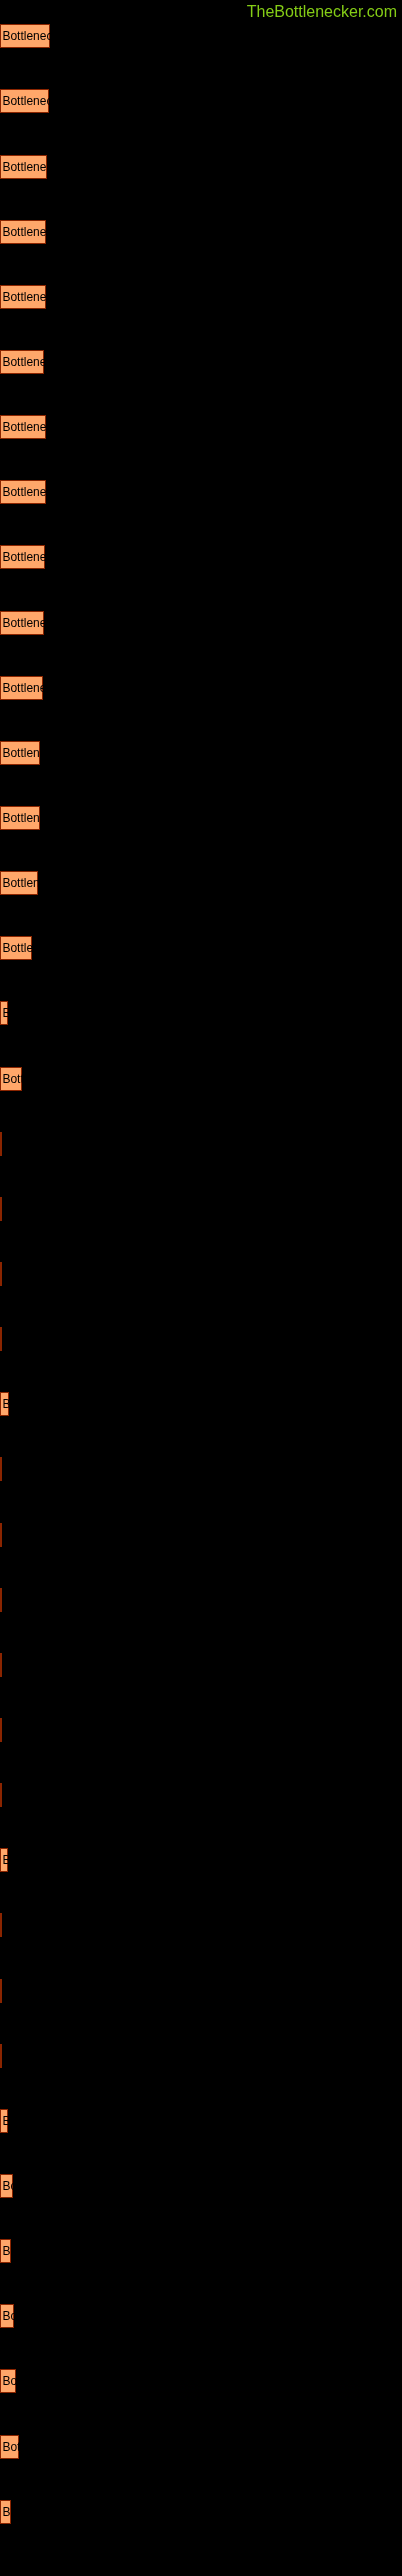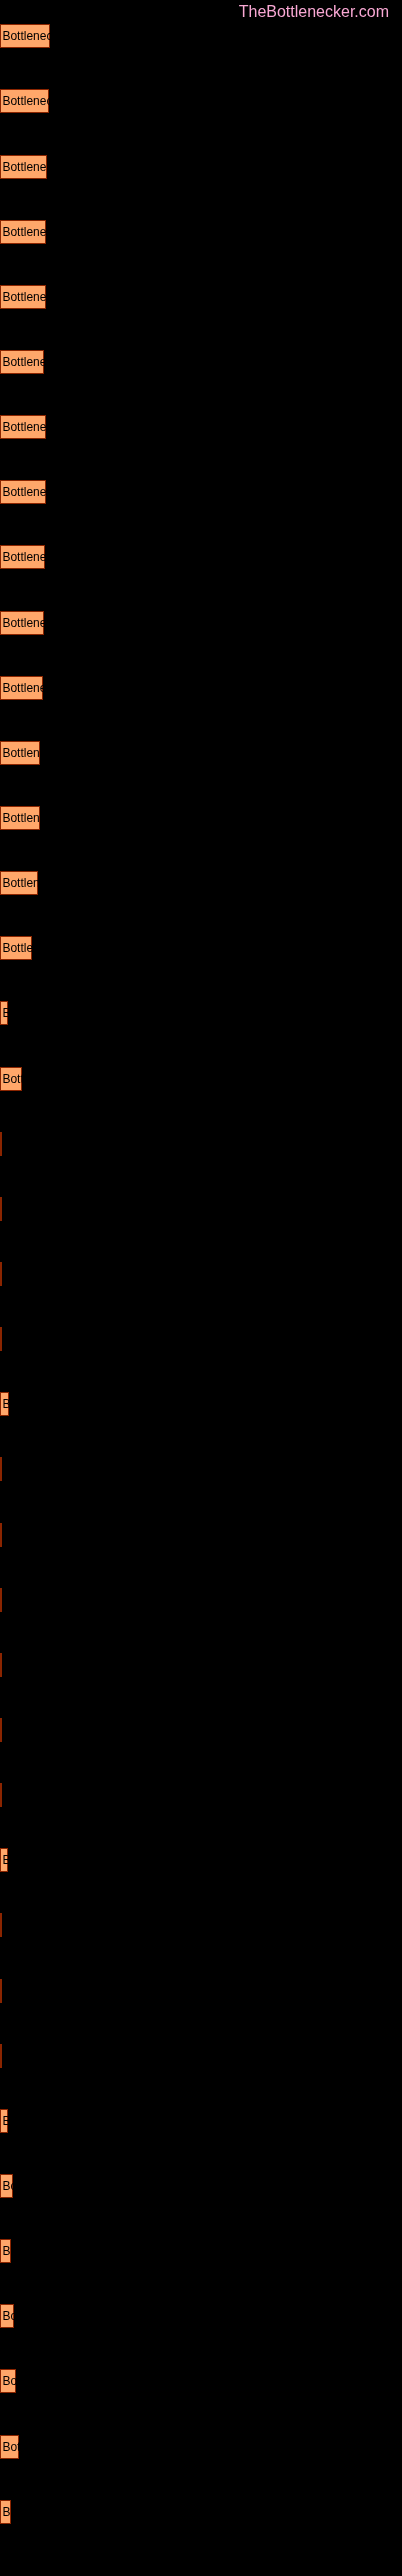--- a/index.html
+++ b/index.html
@@ -17,23 +17,23 @@
   #chart-root {
     position: absolute;
     left: 0;
     top: 0;
     width: 403px;
     height: 2576px;
     background: #000000;
   }
   .site-title {
     position: absolute;
-    right: 14px;
+    right: 6px;
     top: 2.4px;
-    color: #f9a8d4;
+    color: #84cc16;
     font-size: 16px;
     font-family: "Liberation Sans", sans-serif;
     letter-spacing: 0px;
     white-space: nowrap;
     line-height: 19.3px;
   }
   .plot-area {
     position: absolute;
     left: 0;
     top: 0;

